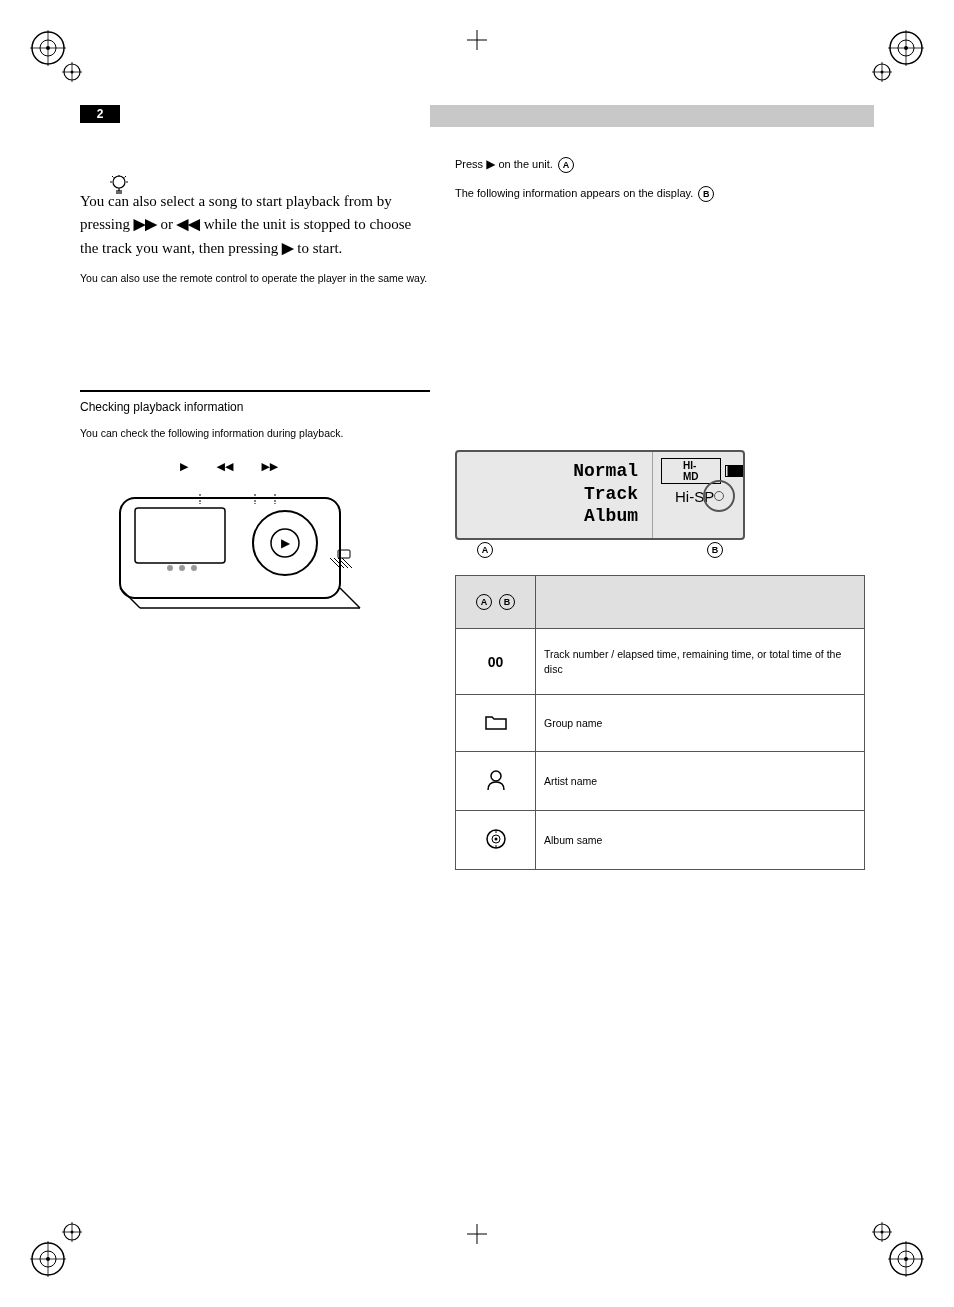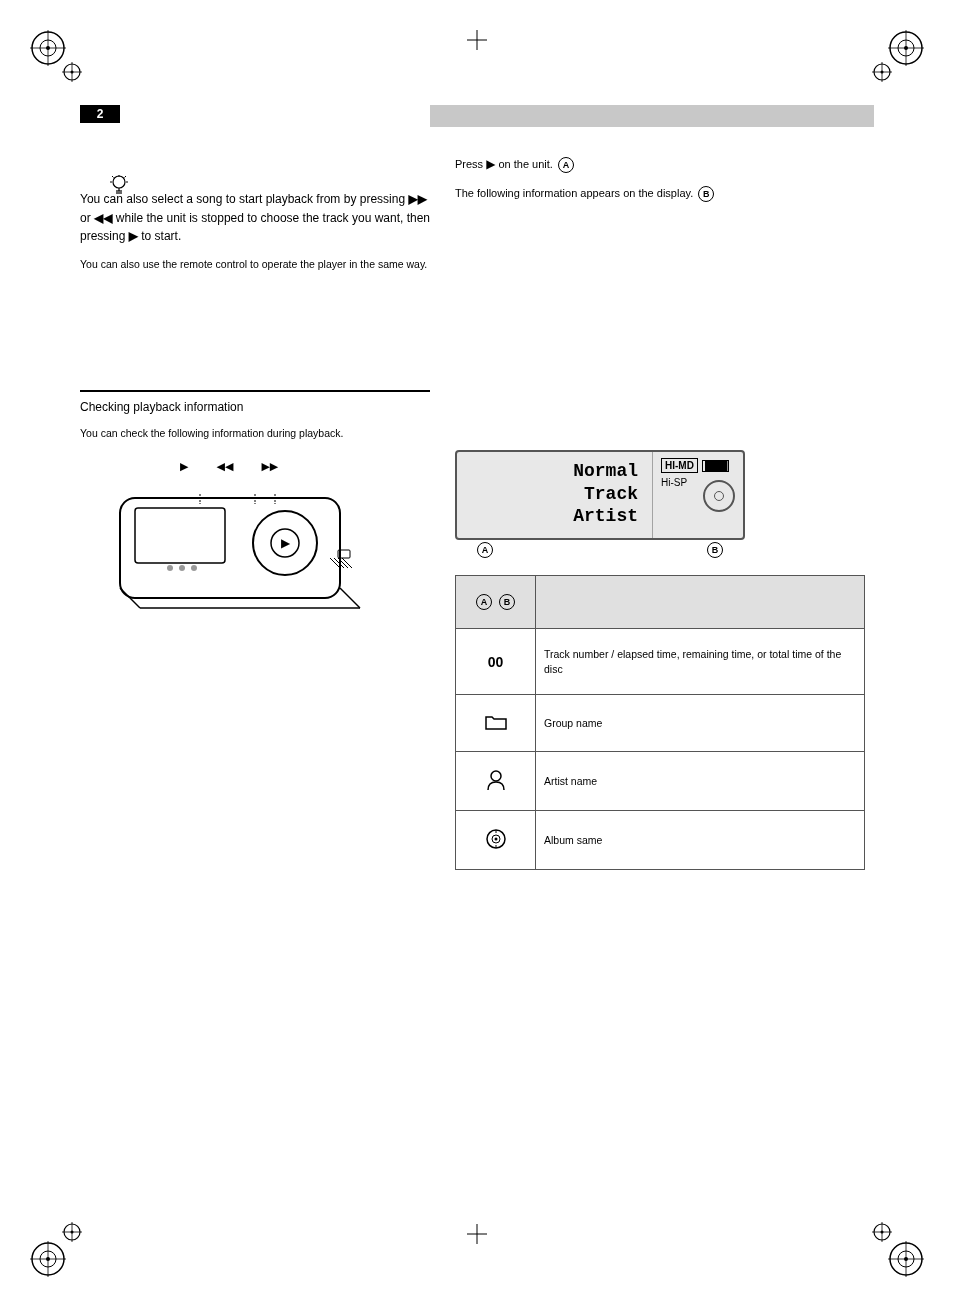--- a/index.html
+++ b/index.html
@@ -134,27 +134,28 @@
       width: 90px;
       padding: 6px 8px;
       font-size: 9px;
       position: relative;
     }
 
     .lcd-right .hi-md {
       font-weight: bold;
       font-size: 10px;
       border: 1.5px solid #000;
-      padding: 1px 3px;
+      padding: 1px 21px;
       display: inline-block;
     }
 
     .lcd-right .hi-sp {
-      font-size: 10px;
+      font-size: 15px;
       margin-top: 4px;
+      margin-left: 14px;
     }
 
     
     .lcd-bottom-labels {
       position: absolute;
       top: 542px;
       left: 455px;
       width: 290px;
       display: flex;
       justify-content: space-between;
@@ -299,21 +300,21 @@
     <line x1="6" y1="18" x2="12" y2="18" stroke="#000" stroke-width="1.2"></line>
     <line x1="9" y1="0" x2="9" y2="2" stroke="#000" stroke-width="1"></line>
     <line x1="2" y1="7" x2="0" y2="7" stroke="#000" stroke-width="1"></line>
     <line x1="16" y1="7" x2="18" y2="7" stroke="#000" stroke-width="1"></line>
     <line x1="3.5" y1="2.5" x2="2" y2="1" stroke="#000" stroke-width="1"></line>
     <line x1="14.5" y1="2.5" x2="16" y2="1" stroke="#000" stroke-width="1"></line>
   </svg>
 </div>
 
 <div class="left-text">
-  <p style="margin-bottom:10px; font-size:12px; line-height:1.55;">
+  <p style="margin-bottom:10px; font-size:15px; line-height:1.55;font-family:Liberation Serif, serif;">
     You can also select a song to start playback from by pressing <strong>▶▶</strong> or <strong>◀◀</strong> while the unit is stopped to choose the track you want, then pressing <strong>▶</strong> to start.
   </p>
   <p style="font-size:10.5px; line-height:1.55;">
     You can also use the remote control to operate the player in the same way.
   </p>
 </div>
 
 <div class="h-rule"></div>
 
 <div style="position:absolute; top:400px; left:80px; width:350px; font-size:12px; font-weight:normal;">
@@ -377,21 +378,21 @@
   The following information appears on the display.
   <span class="circle-label">B</span>
 </div>
 
 <div class="lcd-display">
 
   <div class="lcd-left">
     <div class="lcd-text">
       <div>Normal</div>
       <div>Track</div>
-      <div>Artist</div>
+      <div>Album</div>
     </div>
   </div>
 
   <div class="lcd-right">
     <div style="display:flex; align-items:center; gap:4px;">
       <span class="hi-md">HI-MD</span>
 
       <span style="font-size:9px; border:1px solid #000; padding:0 2px; letter-spacing:-1px;">████</span>
     </div>
     <div class="hi-sp">Hi-SP</div>

